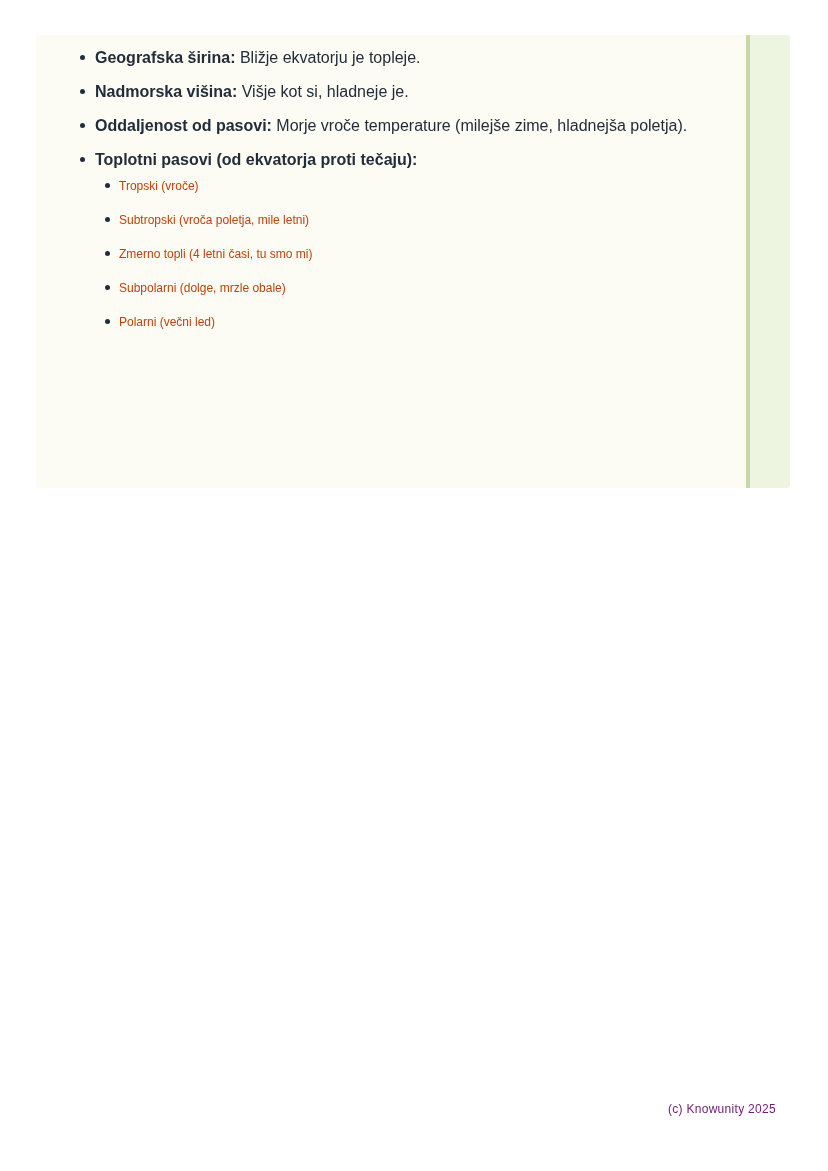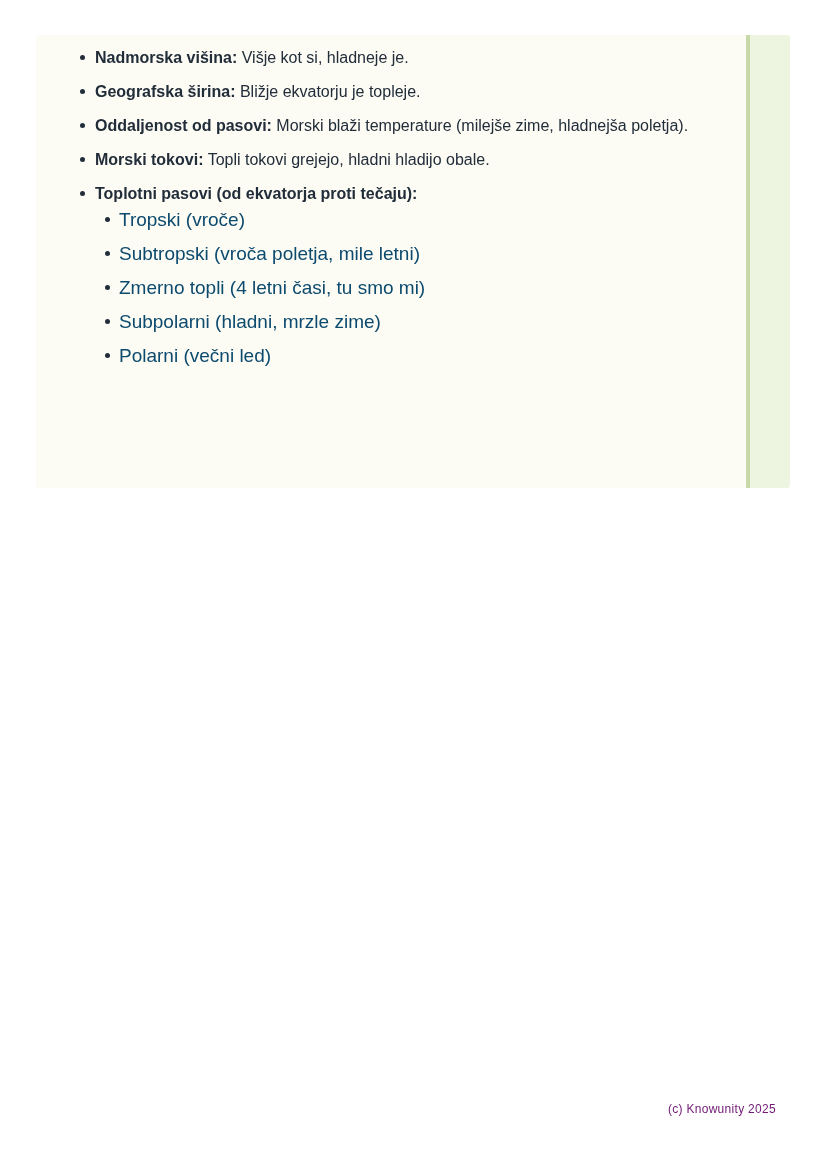--- a/index.html
+++ b/index.html
@@ -57,23 +57,23 @@
     background: #222d3a;
   }
   .lead-bold { font-weight: 700; }
   ul.sub-list {
     margin: -2px 0 0 0;
     padding: 0 0 0 24px;
     list-style: none;
   }
   .sub-item {
     position: relative;
-    font-size: 19px;
+    font-size: 12px;
     line-height: 28px;
-    color: #0c4a6e;
+    color: #c2410c;
     margin-bottom: 6px;
   }
   .sub-item > .bullet-dot {
     position: absolute;
     left: -14px;
     top: 11px;
     width: 5px;
     height: 5px;
     border-radius: 50%;
     background: #222d3a;
@@ -87,27 +87,26 @@
     color: #701a75;
   }
 </style>
 </head>
 <body>
 
 <div class="page">
   <div class="note-card">
     <div class="accent-bar"></div>
     <ul class="note-list">
+        <li class="list-item"><span class="bullet-dot"></span><span class="lead-bold">Geografska širina:</span><span> Bližje ekvatorju je topleje.</span></li>
         <li class="list-item"><span class="bullet-dot"></span><span class="lead-bold">Nadmorska višina:</span><span> Višje kot si, hladneje je.</span></li>
-        <li class="list-item"><span class="bullet-dot"></span><span class="lead-bold">Geografska širina:</span><span> Bližje ekvatorju je topleje.</span></li>
-        <li class="list-item"><span class="bullet-dot"></span><span class="lead-bold">Oddaljenost od pasovi:</span><span> Morski blaži temperature (milejše zime, hladnejša poletja).</span></li>
-        <li class="list-item"><span class="bullet-dot"></span><span class="lead-bold">Morski tokovi:</span><span> Topli tokovi grejejo, hladni hladijo obale.</span></li>
+        <li class="list-item"><span class="bullet-dot"></span><span class="lead-bold">Oddaljenost od pasovi:</span><span> Morje vroče temperature (milejše zime, hladnejša poletja).</span></li>
         <li class="list-item"><span class="bullet-dot"></span><span class="lead-bold">Toplotni pasovi (od ekvatorja proti tečaju):</span><ul class="sub-list">
             <li class="sub-item"><span class="bullet-dot"></span><span>Tropski (vroče)</span></li>
             <li class="sub-item"><span class="bullet-dot"></span><span>Subtropski (vroča poletja, mile letni)</span></li>
             <li class="sub-item"><span class="bullet-dot"></span><span>Zmerno topli (4 letni časi, tu smo mi)</span></li>
-            <li class="sub-item"><span class="bullet-dot"></span><span>Subpolarni (hladni, mrzle zime)</span></li>
+            <li class="sub-item"><span class="bullet-dot"></span><span>Subpolarni (dolge, mrzle obale)</span></li>
             <li class="sub-item"><span class="bullet-dot"></span><span>Polarni (večni led)</span></li>
           </ul></li>
       </ul>
   </div>
   <div class="footer-credit">(c) Knowunity 2025</div>
 </div>
 
 </body></html>

